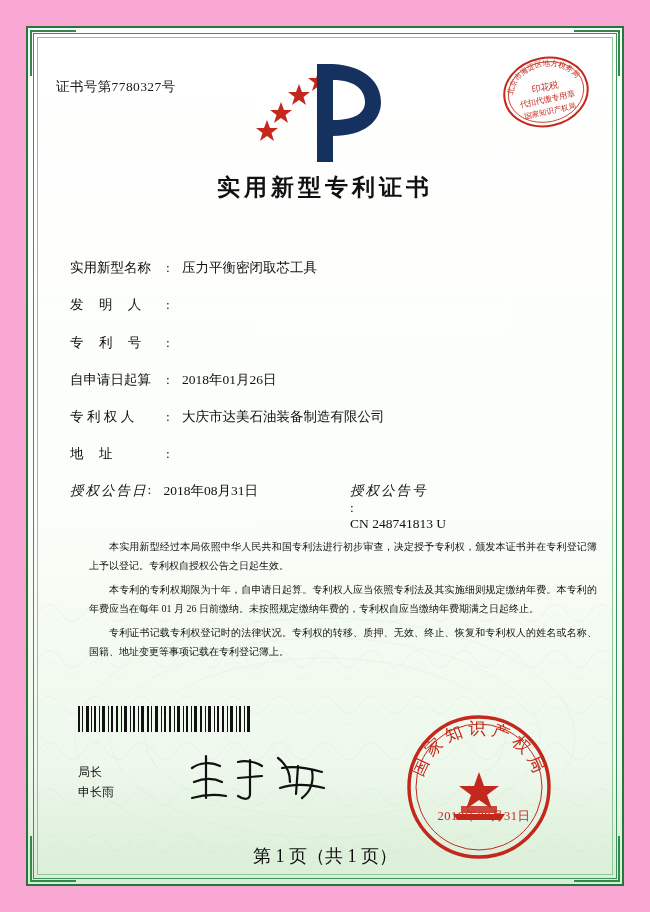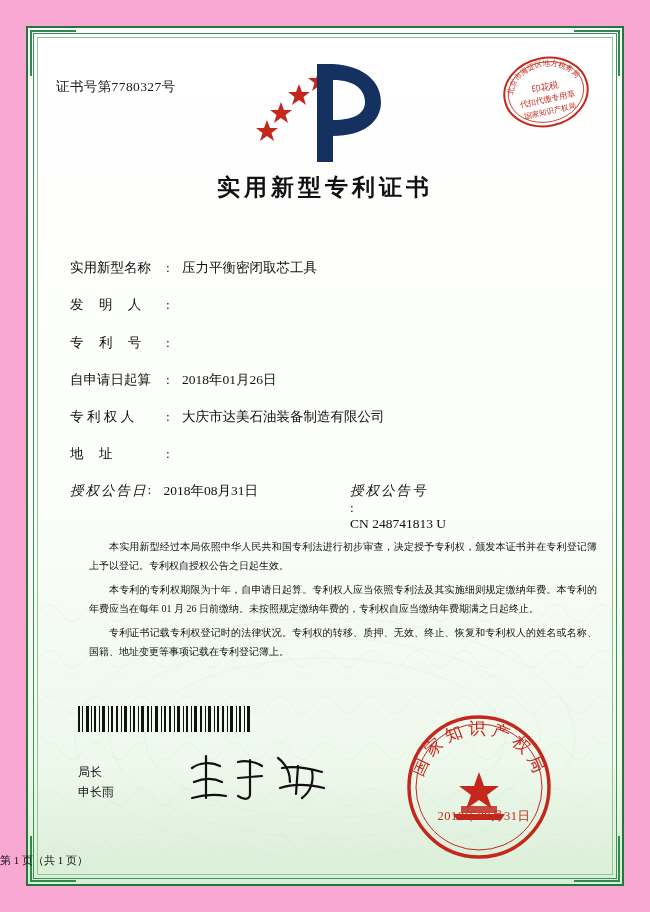--- a/index.html
+++ b/index.html
@@ -162,22 +162,22 @@
     width: 140px;
     text-align: center;
     font-size: 12.5px;
     color: #c4281d;
     letter-spacing: .5px;
   }
 
   .footer {
     position: absolute;
     left: 0; right: 0; bottom: 44px;
-    text-align: left;
-    font-size: 11px;
+    text-align: center;
+    font-size: 18px;
     color: #111;
   }
 </style>
 </head>
 <body>
 
 <div id="page">
 
   <div class="border-outer"></div>
   <div class="border-inner"></div>

